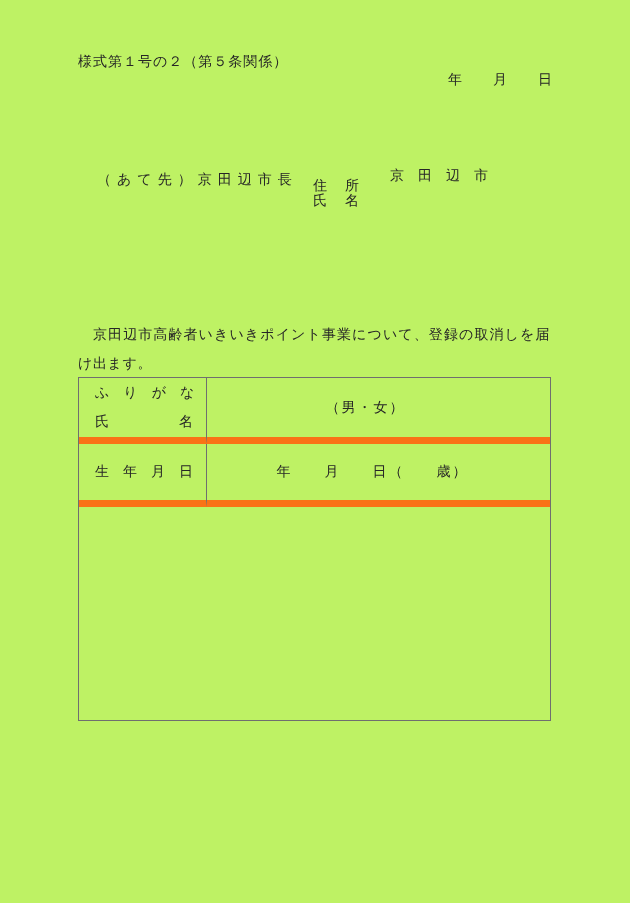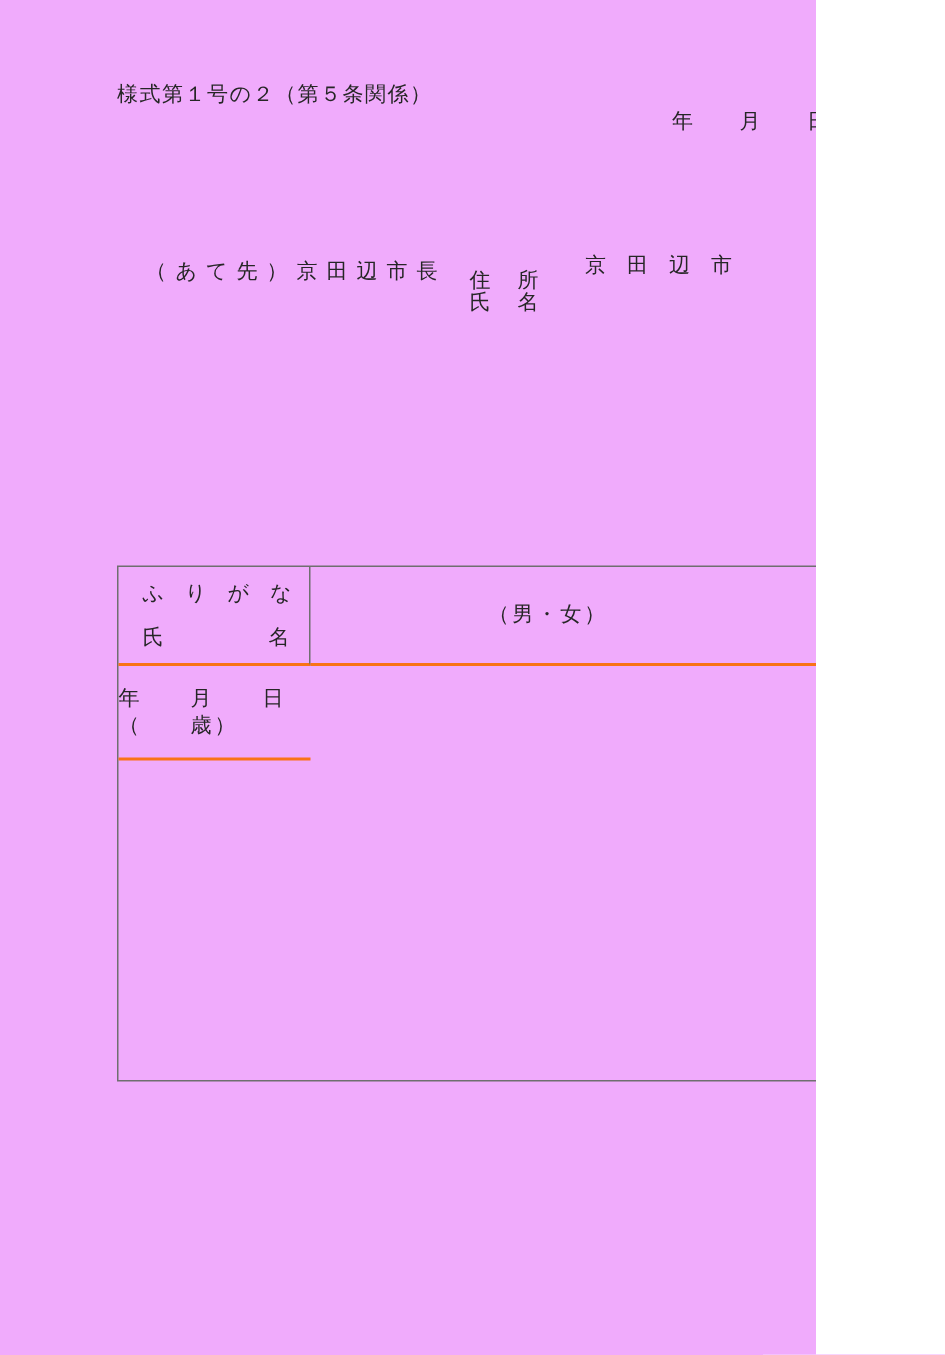--- a/index.html
+++ b/index.html
@@ -1,22 +1,22 @@
 <!DOCTYPE html>
 <html><head>
 <meta charset="utf-8">
 <style>
   html,body { margin:0; padding:0; }
   .page {
     position: relative;
-    width: 544px;
+    width: 630px;
     height: 903px;
-    background: #f0abfc;
+    background: #bef264;
     color: #262626;
-    font-family: Liberation Sans, sans-serif;
+    font-family: Liberation Mono, monospace;
     font-size: 14px;
     overflow: hidden;
   }
   .abs { position: absolute; line-height: 1; white-space: pre; }
 
   .form-number { left: 78px; top: 55px; letter-spacing: 1px; }
   .date-line   { left: 448px; top: 73px; letter-spacing: 1px; }
   .addressee   { left: 97px; top: 149px; letter-spacing: 6px; margin-top: 24px; }
   .addr-label  { left: 313px; top: 179px; letter-spacing: 2px; }
   .addr-value  { left: 390px; top: 169px; letter-spacing: 14px; }
@@ -45,21 +45,21 @@
     grid-template-columns: 128px 1fr;
     grid-template-rows: 66px 63px 1fr;
   }
   .cell {
     box-sizing: border-box;
     display: flex;
     flex-direction: column;
     justify-content: center;
   }
   .cell.col1 { border-right: 1px solid #6f6f6f; padding-left: 16px; }
-  .cell.rowline { border-bottom: 2px solid #f97316; }
+  .cell.rowline { border-bottom: 7px solid #f97316; }
   .cell .line { line-height: 29px; white-space: pre; }
   .cell.value { flex-direction: row; align-items: center; justify-content: center; }
   .gender-cell { padding-right: 26px; letter-spacing: 2px; }
   .birth-cell  { padding-right: 12px; letter-spacing: 2px; }
 </style>
 </head>
 <body>
 
 <div class="page">
 
@@ -67,31 +67,35 @@
 
   <div class="abs date-line">年　　月　　日</div>
 
   <div class="abs addressee">（あて先）京田辺市長</div>
 
   <div class="abs addr-label">住　所</div>
   <div class="abs addr-value">京田辺市</div>
   <div class="abs name-label">氏　名</div>
 
 
+  <div class="abs body-paragraph">京田辺市高齢者いきいきポイント事業について、登録の取消しを届け出ます。</div>
 
   <div class="form-table">
 
     <div class="cell col1 rowline">
       <div class="line">ふ　り　が　な</div>
       <div class="line">氏　　　　　名</div>
     </div>
     <div class="cell value rowline gender-cell">
       <span>（男・女）</span>
     </div>
 
+    <div class="cell col1 rowline">
+      <div class="line">生　年　月　日</div>
+    </div>
     <div class="cell value rowline birth-cell">
       <span>年　　月　　日（　　歳）</span>
     </div>
 
     <div class="cell">
       <span></span>
     </div>
 
   </div>
 

